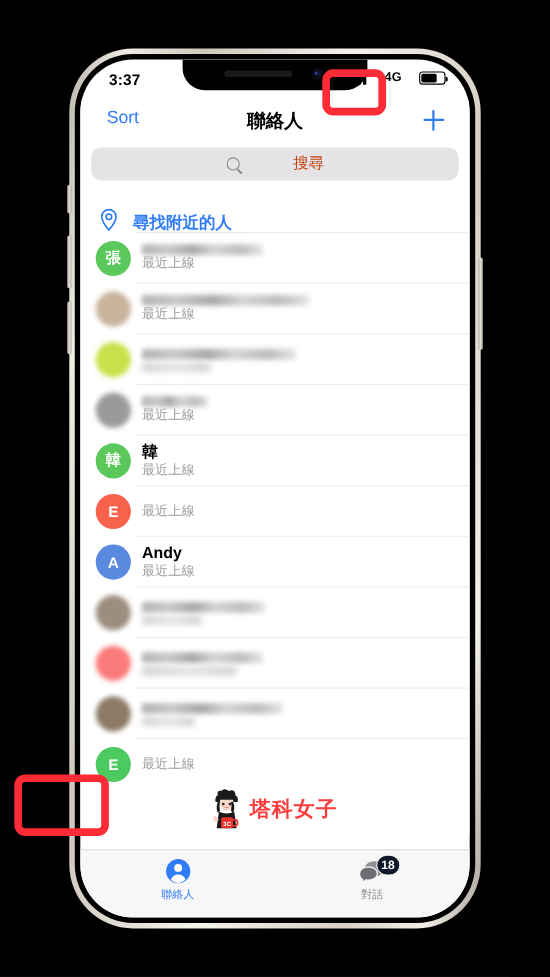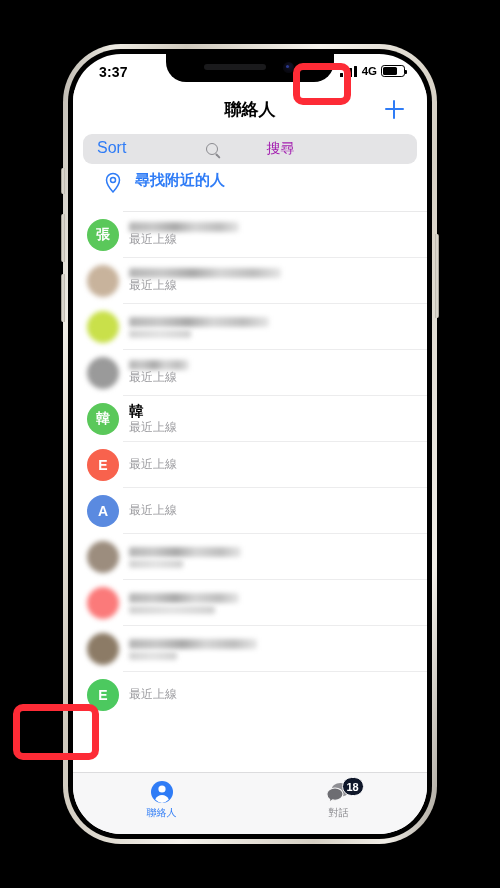--- a/index.html
+++ b/index.html
@@ -40,58 +40,58 @@
   }
   .speaker{ position:absolute; left:38px; top:10px; width:62px; height:6px; border-radius:3px; background:#1a1a1c; }
   .camera{ position:absolute; left:117px; top:8px; width:11px; height:11px; border-radius:50%;
            background:radial-gradient(circle at 60% 40%,#12122a 0%,#090912 55%,#050508 100%); }
   .camera::after{ content:""; position:absolute; left:3px; top:3px; width:3px; height:3px;
                   border-radius:50%; background:#2b3a8f; }
 
   
   .statusbar{ position:relative; height:36px; z-index:30; }
   .clock{ position:absolute; left:26px; top:10px; font-size:14px; font-weight:bold; color:#000; letter-spacing:.2px; }
-  .status-right{ position:absolute; right:22px; top:11px; display:flex; align-items:center; gap:4px; }
+  .status-right{ position:absolute; right:22px; top:11px; display:flex; align-items:center; gap:16px; }
   .bars{ display:flex; align-items:flex-end; gap:1.5px; height:11px; }
   .bars i{ display:block; width:3px; background:#000; border-radius:.5px; }
   .bars i:nth-child(1){ height:4px; } .bars i:nth-child(2){ height:6px; }
   .bars i:nth-child(3){ height:8.5px; } .bars i:nth-child(4){ height:11px; }
   .net{ font-size:11.5px; font-weight:bold; color:#000; margin-left:1px; }
   .batt{ position:relative; width:24px; height:12px; border:1.3px solid #000; border-radius:3.2px; }
   .batt .fill{ position:absolute; left:1.3px; top:1.3px; bottom:1.3px; width:14px; background:#000; border-radius:1.6px; }
   .batt .cap{ position:absolute; right:-3.2px; top:3.6px; width:2px; height:4.4px; background:#000; border-radius:0 1px 1px 0; }
 
   
   .navbar{ position:relative; height:42px; background:#fff; }
-  .nav-sort{ position:absolute; left:24px; top:9px; font-size:16px; color:#2f7cf6;margin-top:40px; }
+  .nav-sort{ position:absolute; left:24px; top:9px; font-size:16px; color:#2f7cf6; }
   .nav-title{ position:absolute; left:0; right:0; top:8px; text-align:center; font-size:17px; font-weight:bold; color:#000; }
   .nav-plus{ position:absolute; right:16px; top:4px; width:34px; height:30px;
              display:flex; align-items:center; justify-content:center; }
   .plus-glyph{ position:relative; width:19px; height:19px; }
   .plus-glyph::before,.plus-glyph::after{ content:""; position:absolute; background:#2f7cf6; border-radius:1px; }
   .plus-glyph::before{ left:0; top:8px; width:19px; height:2.6px; }
   .plus-glyph::after{ left:8px; top:0; width:2.6px; height:19px; }
 
   
   .hl{ position:absolute; border:7px solid #fd2b36; border-radius:10px; z-index:60; pointer-events:none; }
   #hl-plus{ left:293px; top:63px; width:58px; height:42px; }
   #hl-tab{ left:13px; top:704px; width:86px; height:56px; }
 
   
   .searchwrap{ padding:2px 10px 7px; background:#fff; }
   .searchbar{ height:30px; background:#e4e4e6; border-radius:9px;
               display:flex; align-items:center; justify-content:center; gap:5px; }
   .mag{ width:12px; height:12px; border:1.6px solid #8b8b90; border-radius:50%; position:relative; }
   .mag::after{ content:""; position:absolute; right:-4px; bottom:-3px; width:6px; height:1.6px;
                background:#8b8b90; transform:rotate(45deg); border-radius:1px; }
-  .search-ph{ font-size:14px; color:#a21caf;margin-left:44px; }
+  .search-ph{ font-size:14px; color:#c2410c;margin-left:44px; }
 
   
   .list{ position:relative; background:#fff; height:587px; overflow:hidden; }
-  .row{ position:relative; display:flex; align-items:flex-start; padding:0 28px; height:41px; }
+  .row{ position:relative; display:flex; align-items:flex-end; padding:0 14px; height:41px; }
   .row .sep{ position:absolute; left:50px; right:0; bottom:0; height:1px; background:#e9e9ea; }
   .act-icon{ width:24px; height:24px; margin-right:10px; display:flex; align-items:center; justify-content:center; flex:0 0 24px; }
   .act-label{ font-size:15px; color:#2f7cf6; font-weight:bold; }
 
   .crow{ position:relative; display:flex; align-items:center; padding:0 14px; height:46px; }
   .crow .sep{ position:absolute; left:50px; right:0; bottom:0; height:1px; background:#ececed; }
   .av{ width:32px; height:32px; border-radius:50%; margin-right:10px; flex:0 0 32px;
        display:flex; align-items:center; justify-content:center;
        color:#fff; font-size:14px; font-weight:bold; overflow:hidden; }
   .meta{ display:flex; flex-direction:column; justify-content:center; min-width:0; flex:1; }
@@ -237,20 +237,21 @@
           <span class="meta">
             <span class="csub">最近上線</span>
           </span>
           <span class="sep"></span>
         </div>
         <div class="crow">
           <span class="av" style="background:#5a8ae0">
             <span>A</span>
           </span>
           <span class="meta">
+            <span class="cname">Andy</span>
             <span class="csub">最近上線</span>
           </span>
           <span class="sep"></span>
         </div>
         <div class="crow">
           <span class="av blur" style="background:#9c8d7e"></span>
           <span class="meta">
             <span class="blur-name" style="width:112px"></span>
             <span class="blur-sub" style="width:54px"></span>
           </span>
@@ -275,20 +276,37 @@
         <div class="crow">
           <span class="av" style="background:#4cc95f">
             <span>E</span>
           </span>
           <span class="meta">
             <span class="csub">最近上線</span>
           </span>
         </div>
       </div>
 
+    <div class="watermark">
+      <svg width="34" height="38" viewBox="0 0 34 38">
+        <path d="M9 6 Q8 1 12 2 Q15 -1 19 2 Q25 0 25 6 Q28 7 27 12 L7 12 Q6 7 9 6 Z" fill="#1a1a1a"></path>
+        <path d="M11 10 Q10 20 17 20 Q24 20 23 10 Z" fill="#f6d9c8"></path>
+        <circle cx="14" cy="14" r="1.2" fill="#222"></circle>
+          <circle cx="20" cy="14" r="1.2" fill="#222"></circle>
+        <path d="M14.5 16.5 Q17 18.8 19.5 16.5 Q17 17.6 14.5 16.5 Z" fill="#d94a4a"></path>
+        <path d="M9 12 Q7 17 9 22 L11 20 Q10 16 11 12 Z" fill="#1a1a1a"></path>
+        <path d="M23 12 Q25 17 23 22 L21 20 Q22 16 21 12 Z" fill="#1a1a1a"></path>
+        <path d="M10 21 Q17 24 24 21 L26 36 L8 36 Z" fill="#1a1a1a"></path>
+        <rect x="12" y="26" width="11" height="10" rx="2" fill="#e8342e"></rect>
+        <text x="17.5" y="33.6" font-size="5.4" font-weight="bold" fill="#fff" text-anchor="middle" font-family="Liberation Sans, sans-serif">3C</text>
+        <path d="M23 28 q4 0 4 3 q0 3 -4 3" fill="none" stroke="#e8342e" stroke-width="1.6"></path>
+        <path d="M6 24 q-3 4 1 7 l3 -3 Z" fill="#f6d9c8"></path>
+      </svg>
+      <span class="wm-text">塔科女子</span>
+    </div>
 
     <div class="tabbar" id="tabbar">
         <div class="tab active">
           <span class="tab-ico">
             <svg width="24" height="24" viewBox="0 0 24 24">
               <circle cx="12" cy="12" r="11" fill="#2f7cf6"></circle>
               <circle cx="12" cy="9" r="3.6" fill="#fff"></circle>
               <path d="M5.2 19.6c1.3-3 3.8-4.6 6.8-4.6s5.5 1.6 6.8 4.6A11 11 0 0 1 12 23a11 11 0 0 1-6.8-3.4z" fill="#fff"></path>
             </svg>
           </span>

